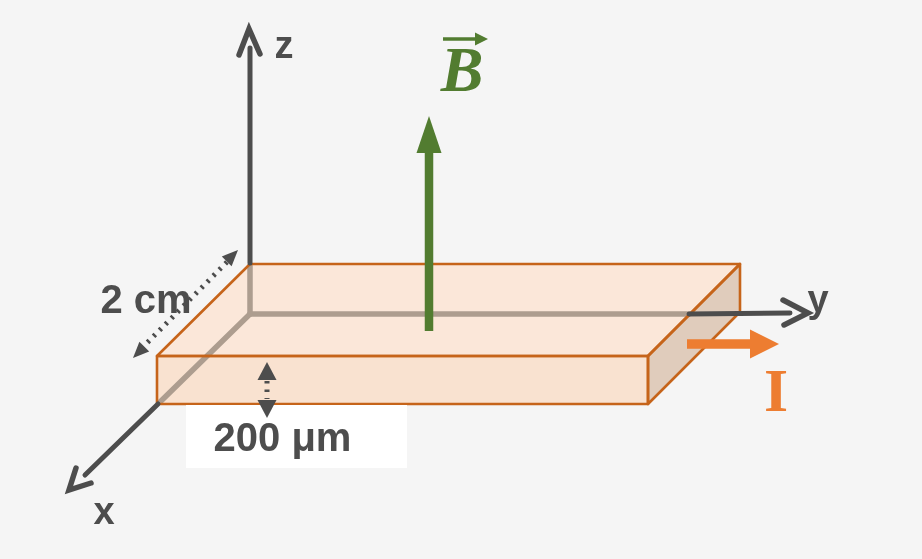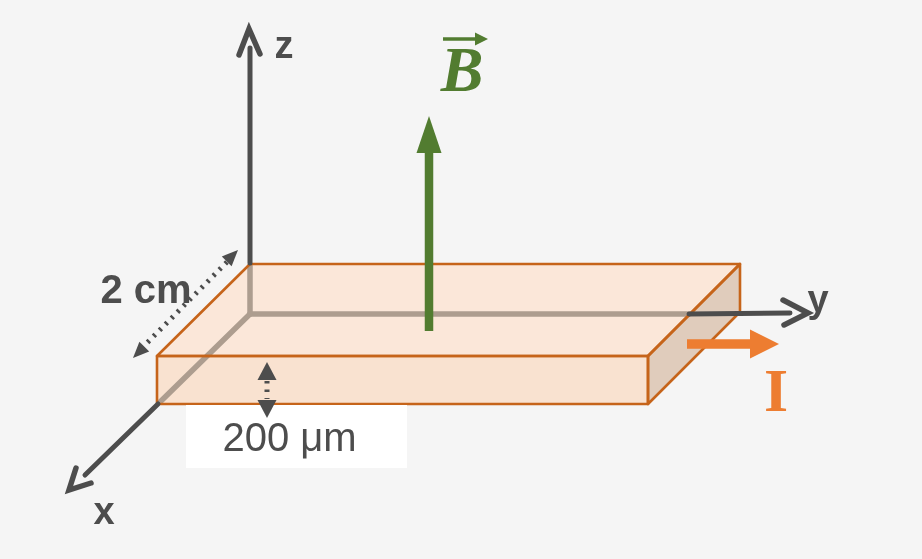--- a/index.html
+++ b/index.html
@@ -52,24 +52,24 @@
     white-space:nowrap;
     color:var(--color-label-gray);
     font-weight:bold;
     line-height:1;
     user-select:none;
   }
   .axis-lbl{font-size:38px;}
   .dim-lbl{font-size:40px;}
   .thickness-lbl{
     position:absolute;
-    left:179px;top:405px;width:221px;height:63px;
+    left:172px;top:405px;width:221px;height:63px;
     display:flex;align-items:center;justify-content:center;
     color:var(--color-label-gray);
-    font-weight:normal;font-size:40px;line-height:1;
+    font-weight:bold;font-size:40px;line-height:1;
     white-space:nowrap;user-select:none;
   }
   .field-lbl{
     font-family:"Liberation Serif","DejaVu Serif",serif;
     font-style:italic;
     font-size:64px;
     color:var(--color-field-green);
   }
   .current-lbl{
     font-family:"Liberation Serif","DejaVu Serif",serif;
@@ -142,21 +142,21 @@
     <g>
       <line class="i-shaft" x1="687" y1="344" x2="753" y2="344"></line>
       <polygon class="i-head" points="779,344 750,329.5 750,358.5"></polygon>
     </g>
   </svg>
 
   <div class="lbl axis-lbl" style="left:284px;top:45px">z</div>
   <div class="lbl axis-lbl" style="left:818px;top:299px">y</div>
   <div class="lbl axis-lbl" style="left:104px;top:511px">x</div>
 
-  <div class="lbl dim-lbl" style="left:146px;top:289px">2 cm</div>
+  <div class="lbl dim-lbl" style="left:146px;top:299px">2 cm</div>
 
   <div class="thickness-lbl">200 μm</div>
 
   <div class="lbl field-lbl" style="left:462px;top:70px">B</div>
 
   <div class="lbl current-lbl" style="left:776px;top:390px">I</div>
 
 </div>
 
 </body></html>

